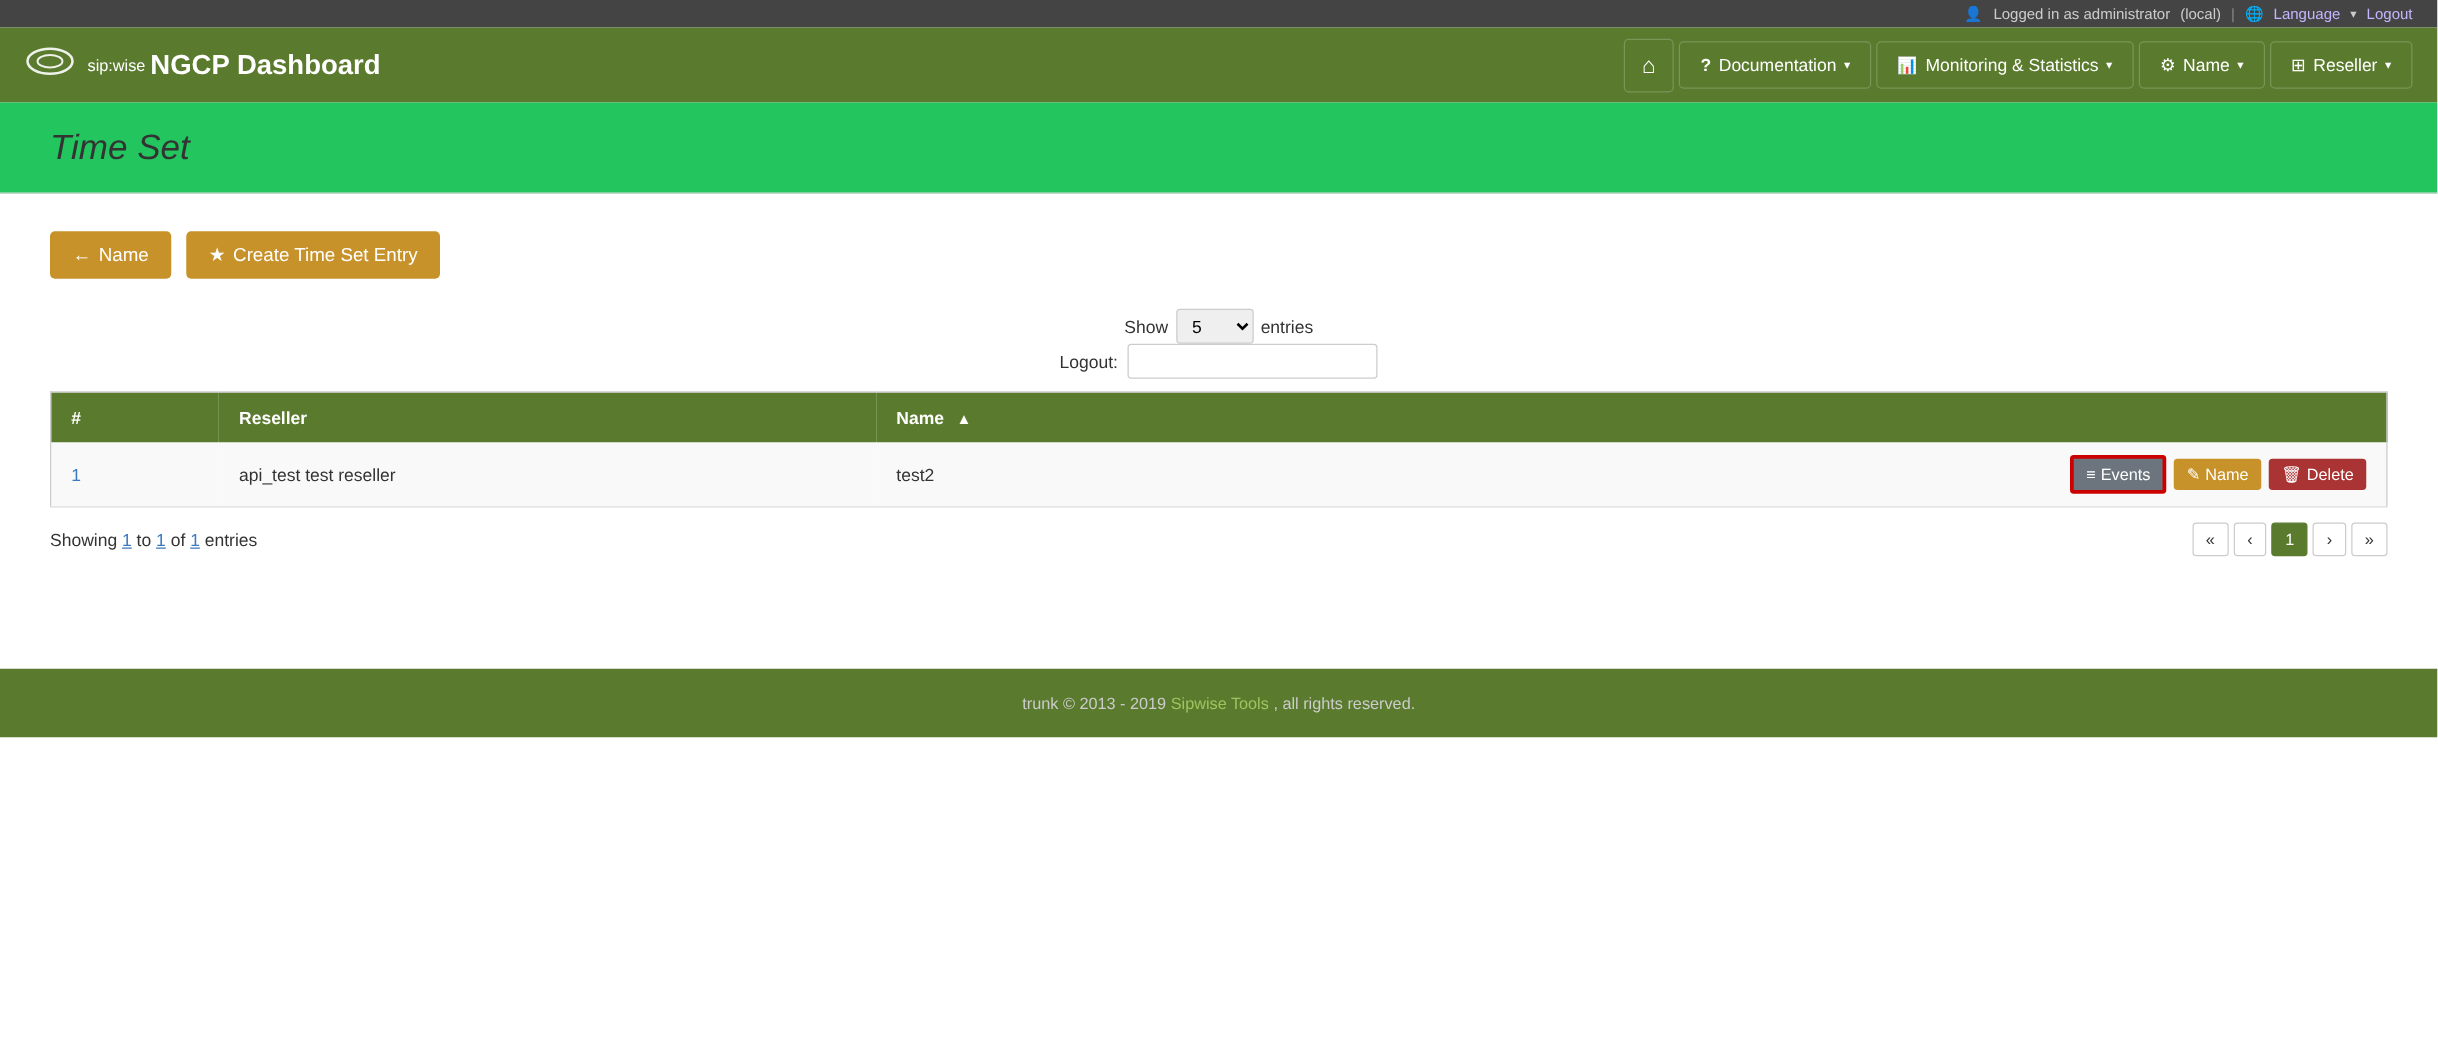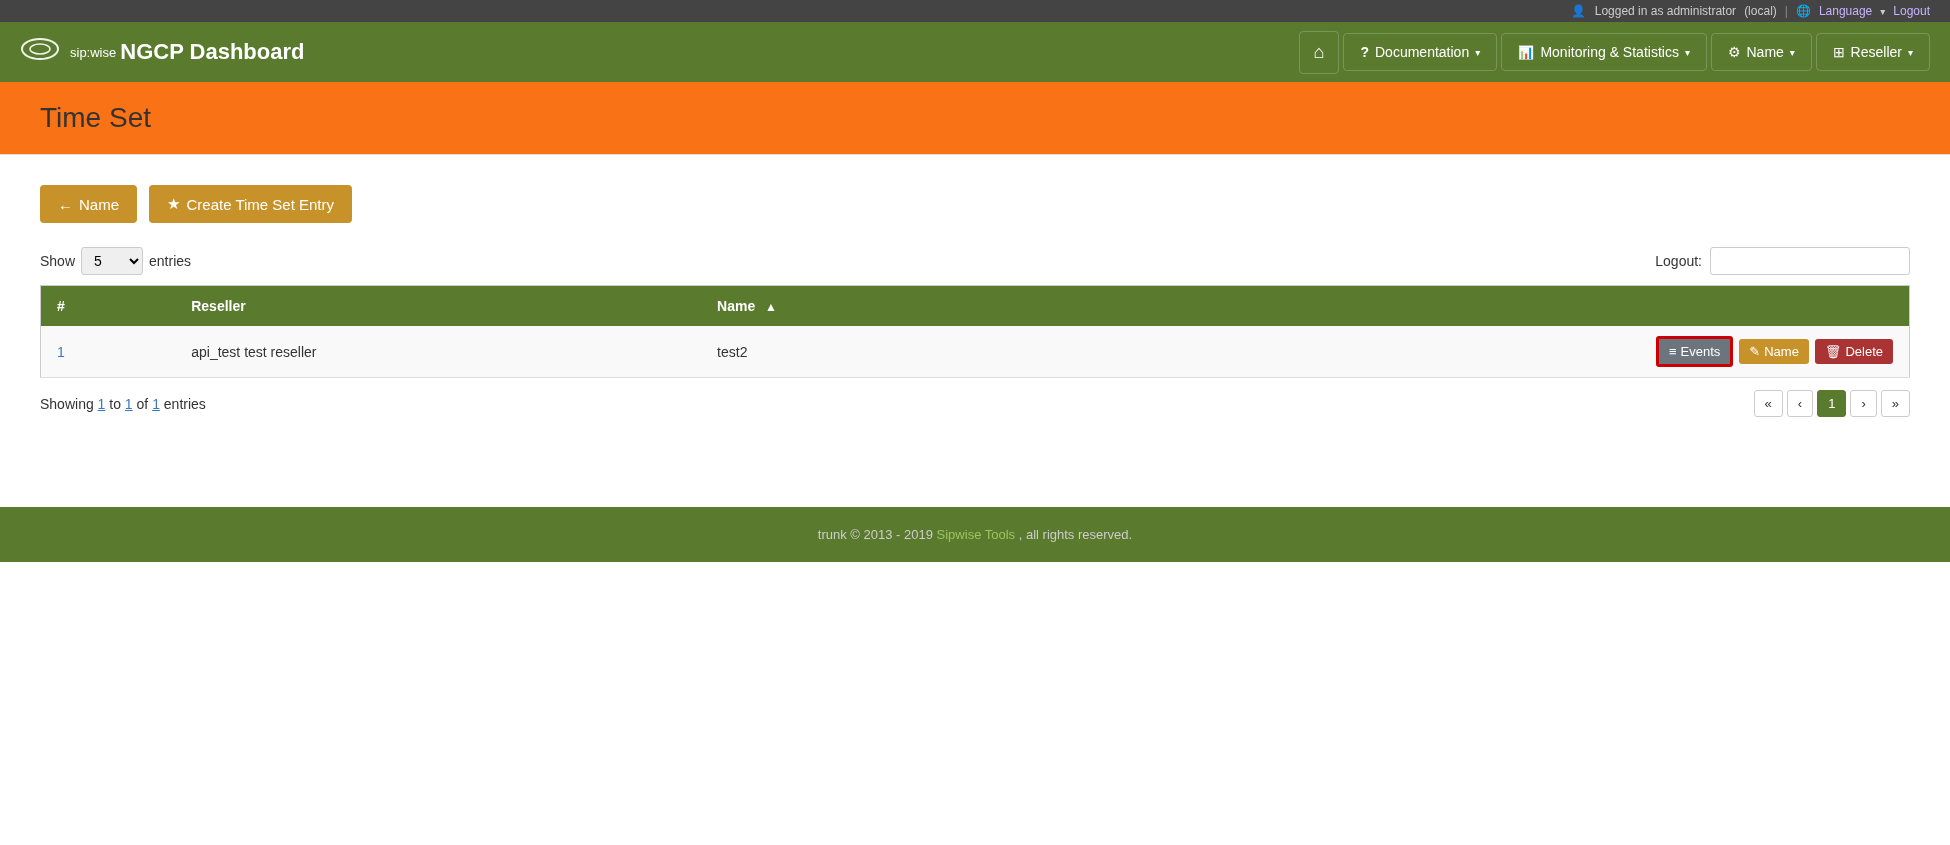--- a/index.html
+++ b/index.html
@@ -63,23 +63,24 @@
       border-radius: 4px;
       font-size: 14px;
       cursor: pointer;
       white-space: nowrap;
     }
     .nav-link.home-link { padding: 10px 14px; }
     .caret { font-size: 10px; }
 
     
     .page-header {
-      background: #f97316;
+      background: #22c55e;
       border-bottom: 1px solid #ddd;
       padding: 20px 40px;
+      font-style: italic;
     }
     .page-title {
       font-size: 28px;
       font-weight: 300;
       color: #333;
     }
 
     
     .main-content {
       padding: 30px 40px;
@@ -108,20 +109,21 @@
       gap: 12px;
       margin-bottom: 24px;
     }
 
     
     .table-controls-top {
       display: flex;
       justify-content: space-between;
       align-items: center;
       margin-bottom: 10px;
+      flex-direction: column;
     }
     .show-entries {
       display: flex;
       align-items: center;
       gap: 6px;
       font-size: 14px;
     }
     .show-entries select {
       padding: 4px 8px;
       border: 1px solid #ccc;

